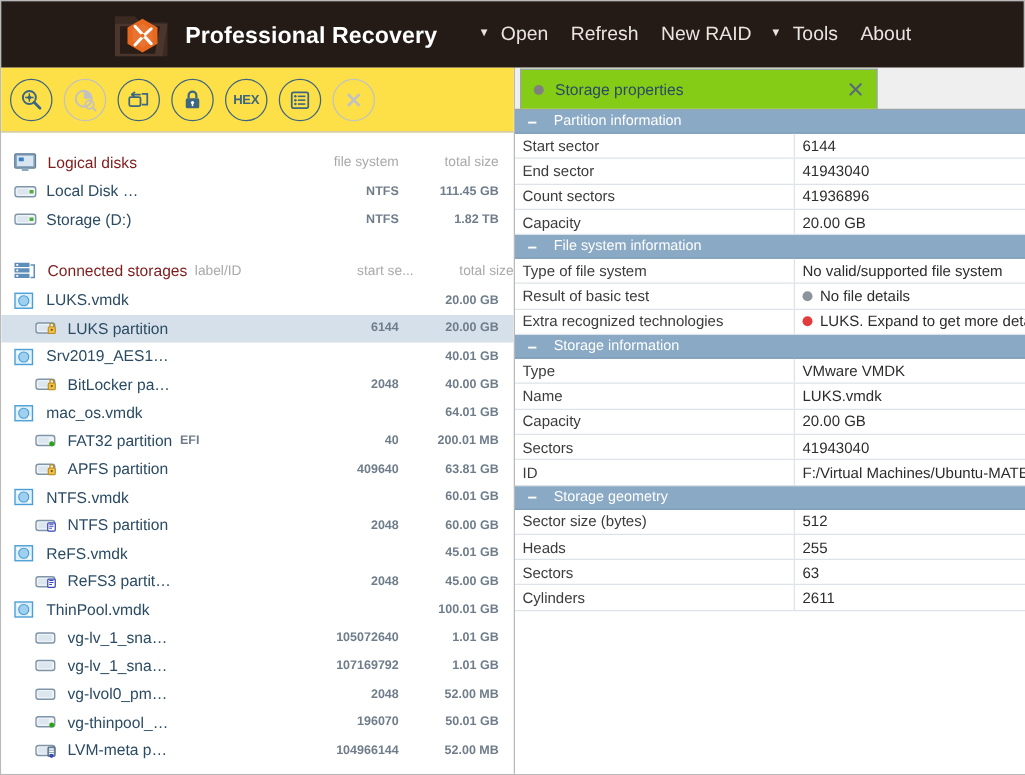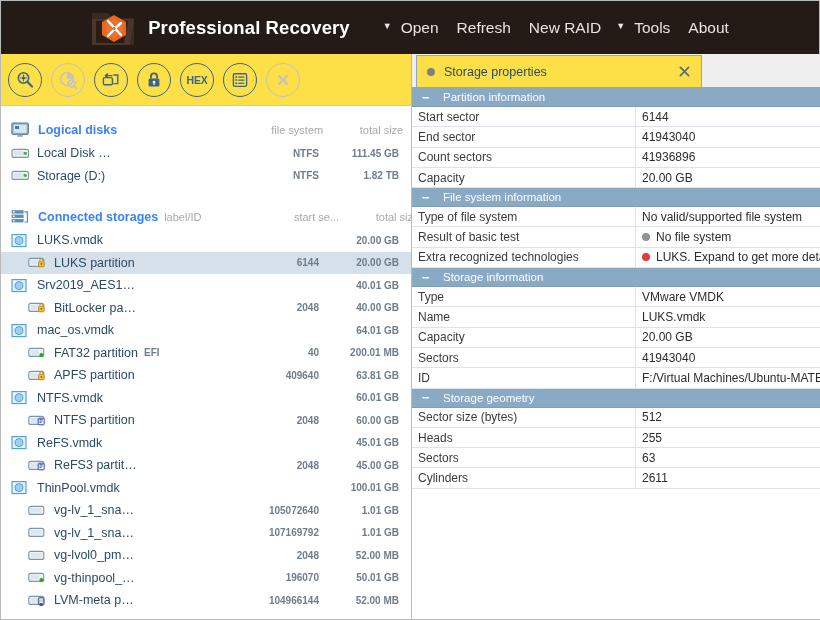--- a/index.html
+++ b/index.html
@@ -125,21 +125,21 @@
   }
   .grp-head {
     display: flex;
     align-items: center;
     height: 24px;
     padding: 0 12px 0 10px;
     margin-top: 4px;
   }
   .grp-icon { width: 19px; height: 16px; flex: 0 0 19px; margin-right: 8px; position: relative; }
   .grp-title {
-    font-size: 12.5px; font-weight: bold; color: #3b82f6;
+    font-size: 12.5px; font-weight: normal; color: #7f1d1d;
     white-space: nowrap;
   }
   .grp-cols { margin-left: auto; display: flex; align-items: center; }
   .col-lbl { color: #a9a9a9; font-size: 11px; text-align: right; white-space: nowrap; }
   .c-label { width: 86px; text-align: left; padding-left: 6px; }
   .c-fs { width: 120px; }
   .c-start { width: 95px; }
   .c-size { width: 80px; }
 
   .row {
@@ -170,21 +170,21 @@
     height: 34px;
     flex: 0 0 34px;
     background: #efefef;
     border-bottom: 1px solid #9aa4ab;
     display: flex;
     align-items: flex-end;
     padding-left: 4px;
   }
   .tab {
     height: 32px;
-    background: #fde047;
+    background: #84cc16;
     border: 1px solid #9aa4ab;
     border-bottom: none;
     display: flex;
     align-items: center;
     padding: 0 8px 0 10px;
     min-width: 286px;
     cursor: pointer;
   }
   .tab-dot {
     width: 8px; height: 8px; border-radius: 50%;
@@ -699,21 +699,21 @@
           <div class="prow">
             <span class="pkey">Type of file system</span>
             <span class="pval">
               <span>No valid/supported file system</span>
             </span>
           </div>
           <div class="prow">
             <span class="pkey">Result of basic test</span>
             <span class="pval">
               <span class="pdot" style="background:#8c939a"></span>
-              <span>No file system</span>
+              <span>No file details</span>
             </span>
           </div>
           <div class="prow">
             <span class="pkey">Extra recognized technologies</span>
             <span class="pval">
               <span class="pdot" style="background:#e23c3c"></span>
               <span>LUKS. Expand to get more details.</span>
             </span>
           </div>
           <div class="sec-head">

